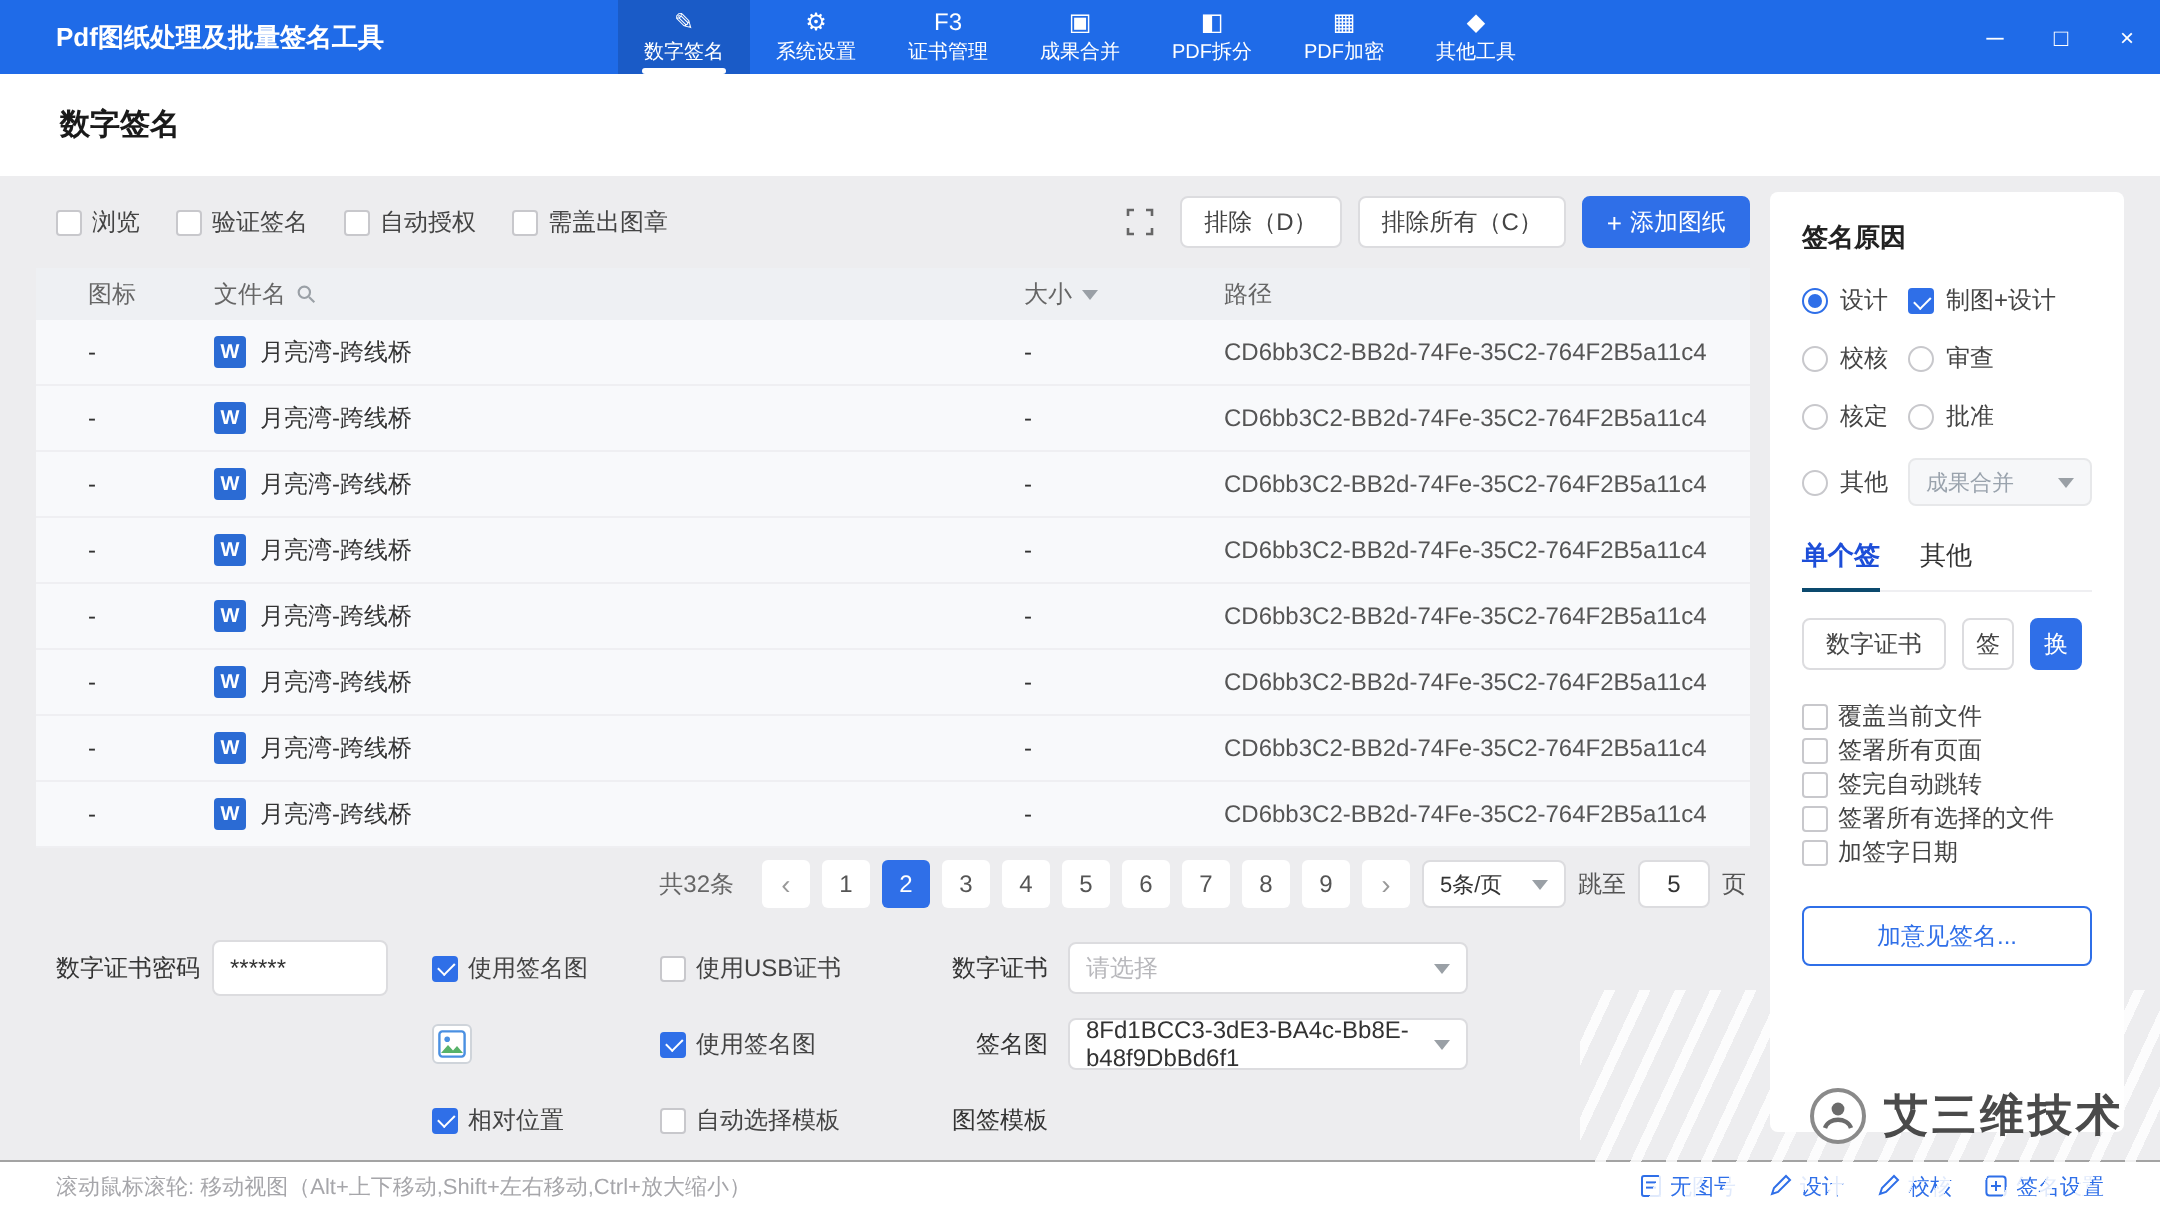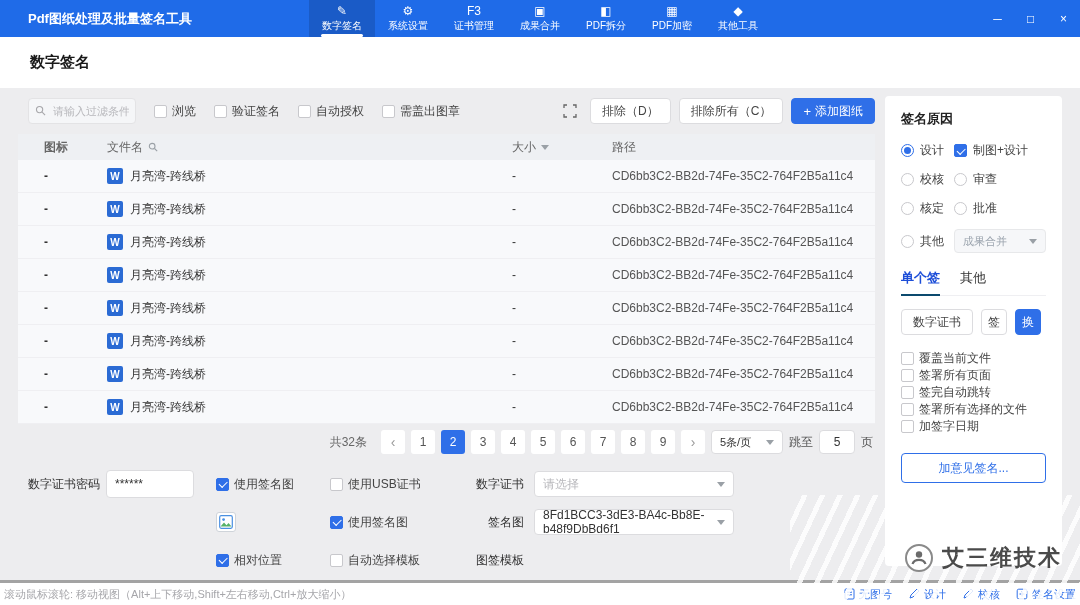--- a/index.html
+++ b/index.html
@@ -40,21 +40,21 @@
   .icon-btn { width:24px; height:24px; display:flex; align-items:center; justify-content:center; cursor:pointer; }
   .btn { height:26px; padding:0 11px; background:#fff; border:1px solid #dcdcdf; border-radius:4px; font-size:12px; color:#444; cursor:pointer; white-space:nowrap; }
   .btn.primary { background:#2f6fe8; border-color:#2f6fe8; color:#fff; display:flex; align-items:center; gap:4px; }
   .btn.primary .plus { font-size:13px; line-height:1; }
 
   
   .table { margin-top:8px; }
   .thead, .tr { display:grid; grid-template-columns:75px 405px 100px 1fr; align-items:center; }
   .thead { height:26px; background:#eef0f3; color:#666; }
   .th, .td { padding:0 14px; white-space:nowrap; overflow:hidden; text-overflow:ellipsis; }
-  .th.c1, .td.c1 { padding-left:26px;font-weight:bold; }
+  .th.c1, .td.c1 { padding-left:26px; }
   .th { display:flex; align-items:center; gap:5px; }
   .tr { height:33px; background:#f8f9fb; border-bottom:1px solid #efeff2; cursor:default; }
   .td.c2 { display:flex; align-items:center; gap:7px; color:#333; }
   .td.c4 { color:#555; }
   .file-icon { width:16px; height:16px; flex:none; background:#2b6bd4; border-radius:2px; color:#fff; font-size:10px; font-weight:bold; display:flex; align-items:center; justify-content:center; }
   .caret-down { width:0; height:0; border-left:4px solid transparent; border-right:4px solid transparent; border-top:5px solid #9aa0a6; display:inline-block; }
 
   
   .pagination { height:36px; display:flex; align-items:center; justify-content:flex-end; gap:6px; color:#555; padding-right:2px; }
   .pg-total { margin-right:8px; color:#666; }
@@ -87,21 +87,21 @@
   .sb-tabs { margin-top:16px; border-bottom:1px solid #efeff2; display:flex; gap:20px; }
   .sb-tab { padding-bottom:7px; font-size:13px; color:#333; cursor:pointer; }
   .sb-tab.active { color:#1d4ed8; font-weight:bold; border-bottom:2px solid #0c4a6e; margin-bottom:-1px; }
   .sign-btn-row { margin-top:13px; display:flex; gap:8px; align-items:center; }
   .btn.sq { width:26px; padding:0; text-align:center; }
   .btn.sq.blue { background:#2f6fe8; border-color:#2f6fe8; color:#fff; }
   .sb-options { margin-top:15px; display:flex; flex-direction:column; }
   .sb-action { margin-top:18px; width:100%; height:30px; border:1px solid #2f6fe8; color:#2f6fe8; background:#fff; border-radius:4px; font-size:12px; cursor:pointer; }
 
   
-  .statusbar { position:absolute; left:0; right:0; bottom:0; height:25px; background:#fff; border-top:3px solid #a3a3a3; display:flex; align-items:center; padding:0 4px; }
+  .statusbar { position:absolute; left:0; right:0; bottom:0; height:25px; background:#fff; border-top:1px solid #a3a3a3; display:flex; align-items:center; padding:0 28px; }
   .sb-hint { color:#a6a6aa; font-size:11px; }
   .sb-right { margin-left:auto; display:flex; align-items:center; gap:16px; }
   .sb-item { display:flex; align-items:center; gap:4px; color:#2f6fe8; font-size:11px; cursor:pointer; white-space:nowrap; }
 
   
   .stripes { position:absolute; right:0; bottom:0; width:290px; height:110px; z-index:40; pointer-events:none;
     background:repeating-linear-gradient(115deg, rgba(255,255,255,0) 0 11px, rgba(255,255,255,.85) 11px 16px); }
   .watermark { position:absolute; right:18px; bottom:32px; z-index:41; display:flex; align-items:center; gap:8px; }
   .wm-text { font-size:22px; font-weight:bold; color:#4a4a4a; letter-spacing:2px; }
 </style>
@@ -151,27 +151,20 @@
 
 <div class="page-head">
   <h1>数字签名</h1>
 </div>
 
 <div class="main">
 
   <div class="left">
 
     <div class="toolbar">
-      <div class="search-box">
-        <svg width="11" height="11" viewBox="0 0 12 12">
-            <circle cx="5" cy="5" r="3.4" fill="none" stroke="#a7a7ab" stroke-width="1.2"></circle>
-            <line x1="7.8" y1="7.8" x2="11" y2="11" stroke="#a7a7ab" stroke-width="1.2"></line>
-          </svg>
-        <input type="text" placeholder="请输入过滤条件" style="">
-      </div>
       <label class="cb-item">
         <span class="cb"></span>
         <span>浏览</span>
       </label>
       <label class="cb-item">
         <span class="cb"></span>
         <span>验证签名</span>
       </label>
       <label class="cb-item">
         <span class="cb"></span>

